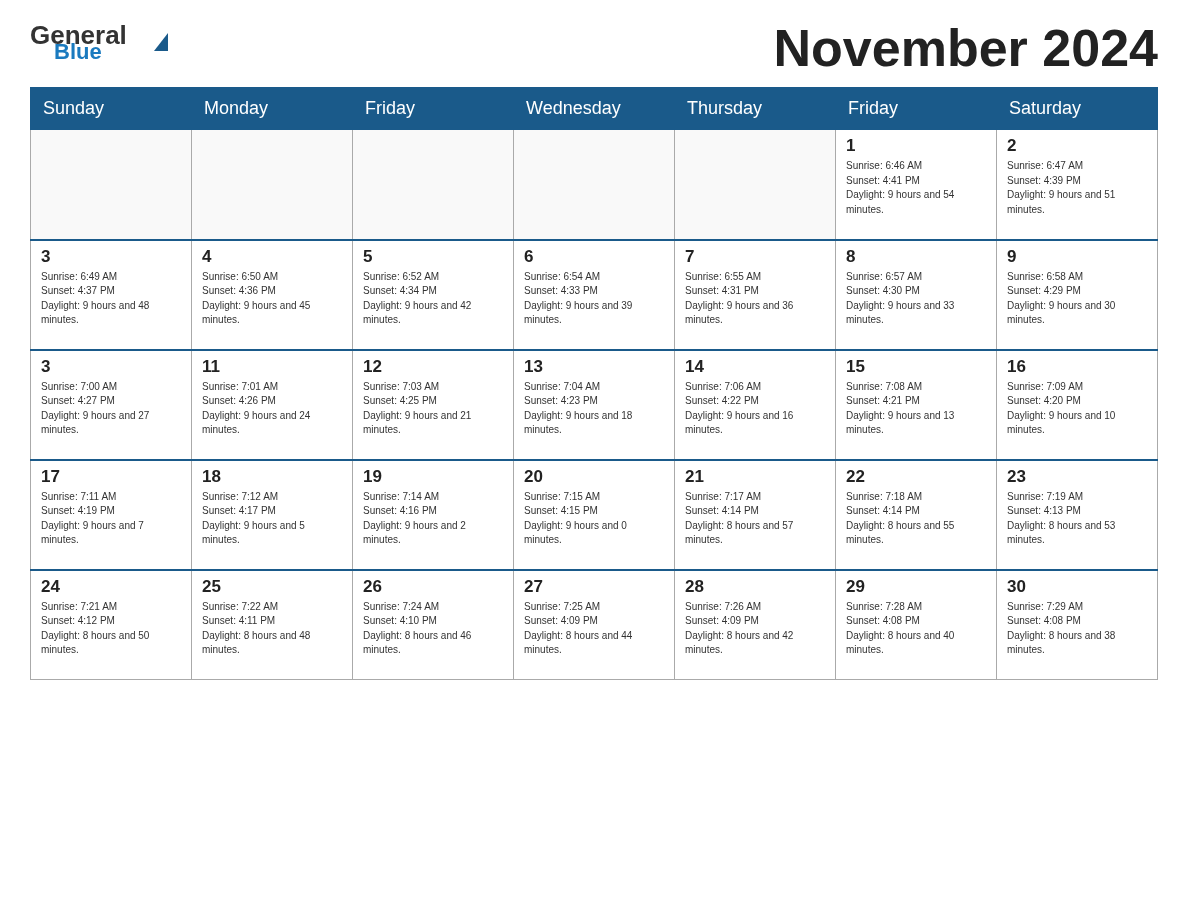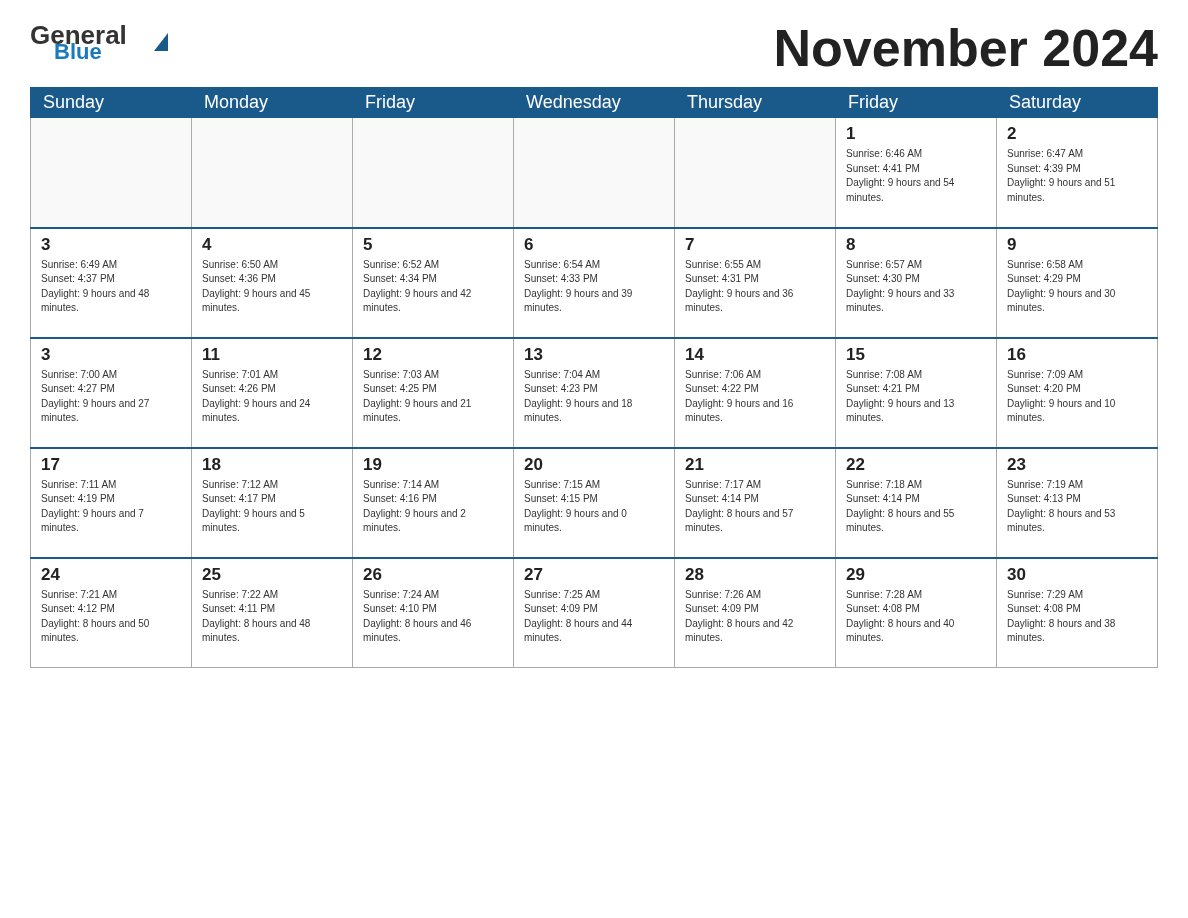--- a/index.html
+++ b/index.html
@@ -62,21 +62,21 @@
     .calendar {
       width: 100%;
       border-collapse: collapse;
       margin-top: 10px;
     }
     .calendar th {
       background: #1a5a8a;
       color: #fff;
       font-size: 18px;
       font-weight: normal;
-      padding: 4px 12px;
+      padding: 10px 12px;
       text-align: left;
       border: 1px solid #1a5a8a;
     }
     .calendar td {
       border: 1px solid #aaa;
       vertical-align: top;
       padding: 6px 10px;
       width: 14.28%;
       height: 110px;
     }

